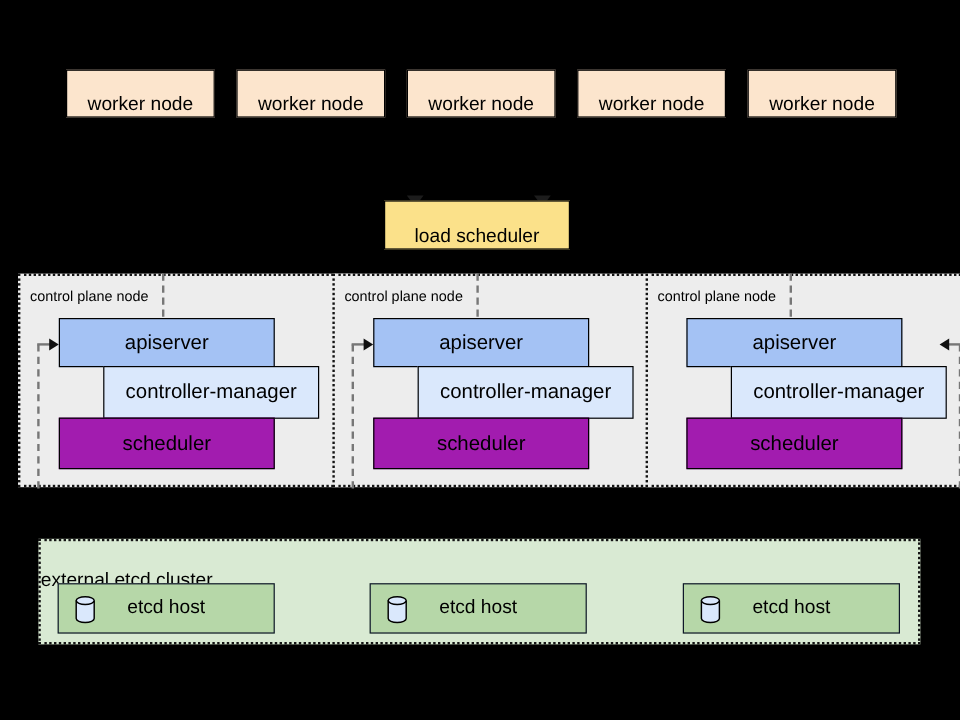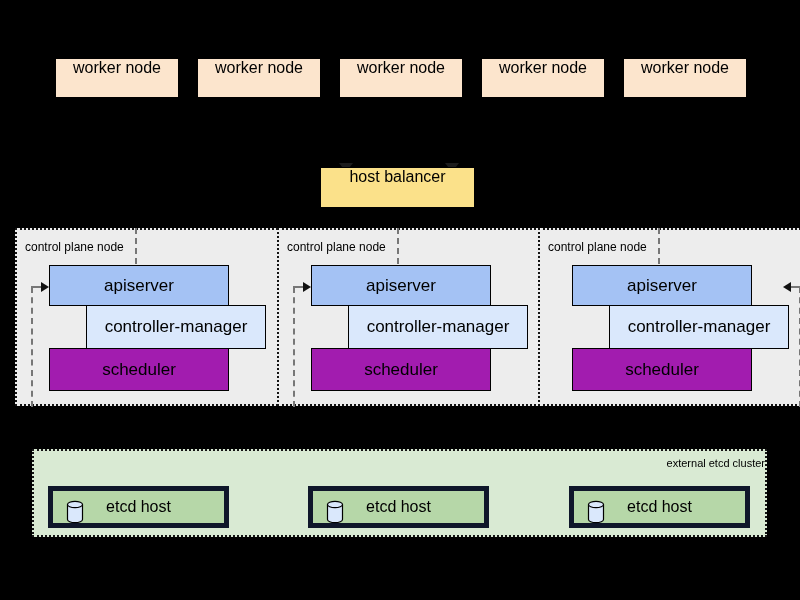--- a/index.html
+++ b/index.html
@@ -1,19 +1,19 @@
 <!DOCTYPE html>
 <html><head>
 <meta charset="utf-8">
 <style>
   html,body{margin:0;padding:0;background:#000;}
   .stage{position:relative;width:800px;height:600px;background:#000;overflow:hidden;
          font-family:"Liberation Sans",sans-serif;color:#000;}
   .box{position:absolute;box-sizing:border-box;border:1px solid #000;
-       display:flex;align-items:flex-start;justify-content:center;}
+       display:flex;align-items:flex-end;justify-content:center;}
 
   
   .worker{top:58px;width:124px;height:40px;background:#FCE5CD;font-size:16px;}
   .w1{left:55px}.w2{left:197px}.w3{left:339px}.w4{left:481px}.w5{left:623px}
 
   
   .lb{left:320px;top:167px;width:155px;height:41px;background:#FBE18A;font-size:16px;}
   .notch{position:absolute;top:163px;width:0;height:0;
          border-left:7px solid transparent;border-right:7px solid transparent;
          border-top:9px solid #1c1c1c;}
@@ -38,23 +38,23 @@
   .arrowhead{position:absolute;top:52px;width:0;height:0;
              border-top:5px solid transparent;border-bottom:5px solid transparent;}
   .cpn .arrowhead{left:24px;border-left:8px solid #111;}
   .cp3 .vline-side{left:auto;right:14px;}
   .cp3 .hline-arrow{left:auto;right:14px;}
   .cp3 .arrowhead{left:auto;right:24px;border-left:none;border-right:8px solid #111;}
 
   
   .etcd{position:absolute;left:32px;top:449px;width:735px;height:88px;background:#D9EAD3;
         border:2px dotted #141414;box-sizing:border-box;}
-  .etcd-label{position:absolute;top:6px;left:0;width:100%;text-align:right;font-size:11px;}
+  .etcd-label{position:absolute;top:24px;left:0;width:100%;text-align:left;font-size:16px;}
   .host{position:absolute;top:35px;width:181px;height:42px;background:#B6D7A8;
-        box-sizing:border-box;border:5px solid #0f172a;}
+        box-sizing:border-box;border:1px solid #0f172a;}
   .h1{left:14px}.h2{left:274px}.h3{left:535px}
   .host-label{position:absolute;left:0;right:0;top:0;bottom:0;display:flex;
               align-items:center;justify-content:center;font-size:16px;}
   .cyl{position:absolute;left:13px;top:9px;}
 </style>
 </head>
 <body>
 
 <div class="stage">
 
@@ -70,21 +70,21 @@
   <div class="box worker w4">
     <span>worker node</span>
   </div>
   <div class="box worker w5">
     <span>worker node</span>
   </div>
 
   <div class="notch n1"></div>
   <div class="notch n2"></div>
   <div class="box lb">
-    <span>host balancer</span>
+    <span>load scheduler</span>
   </div>
 
   <div class="cpn cp1">
     <div class="cpn-label">control plane node</div>
     <div class="vline-top"></div>
     <div class="vline-side"></div>
     <div class="hline-arrow"></div>
     <div class="arrowhead"></div>
     <div class="comp apiserver">
       <span>apiserver</span>

